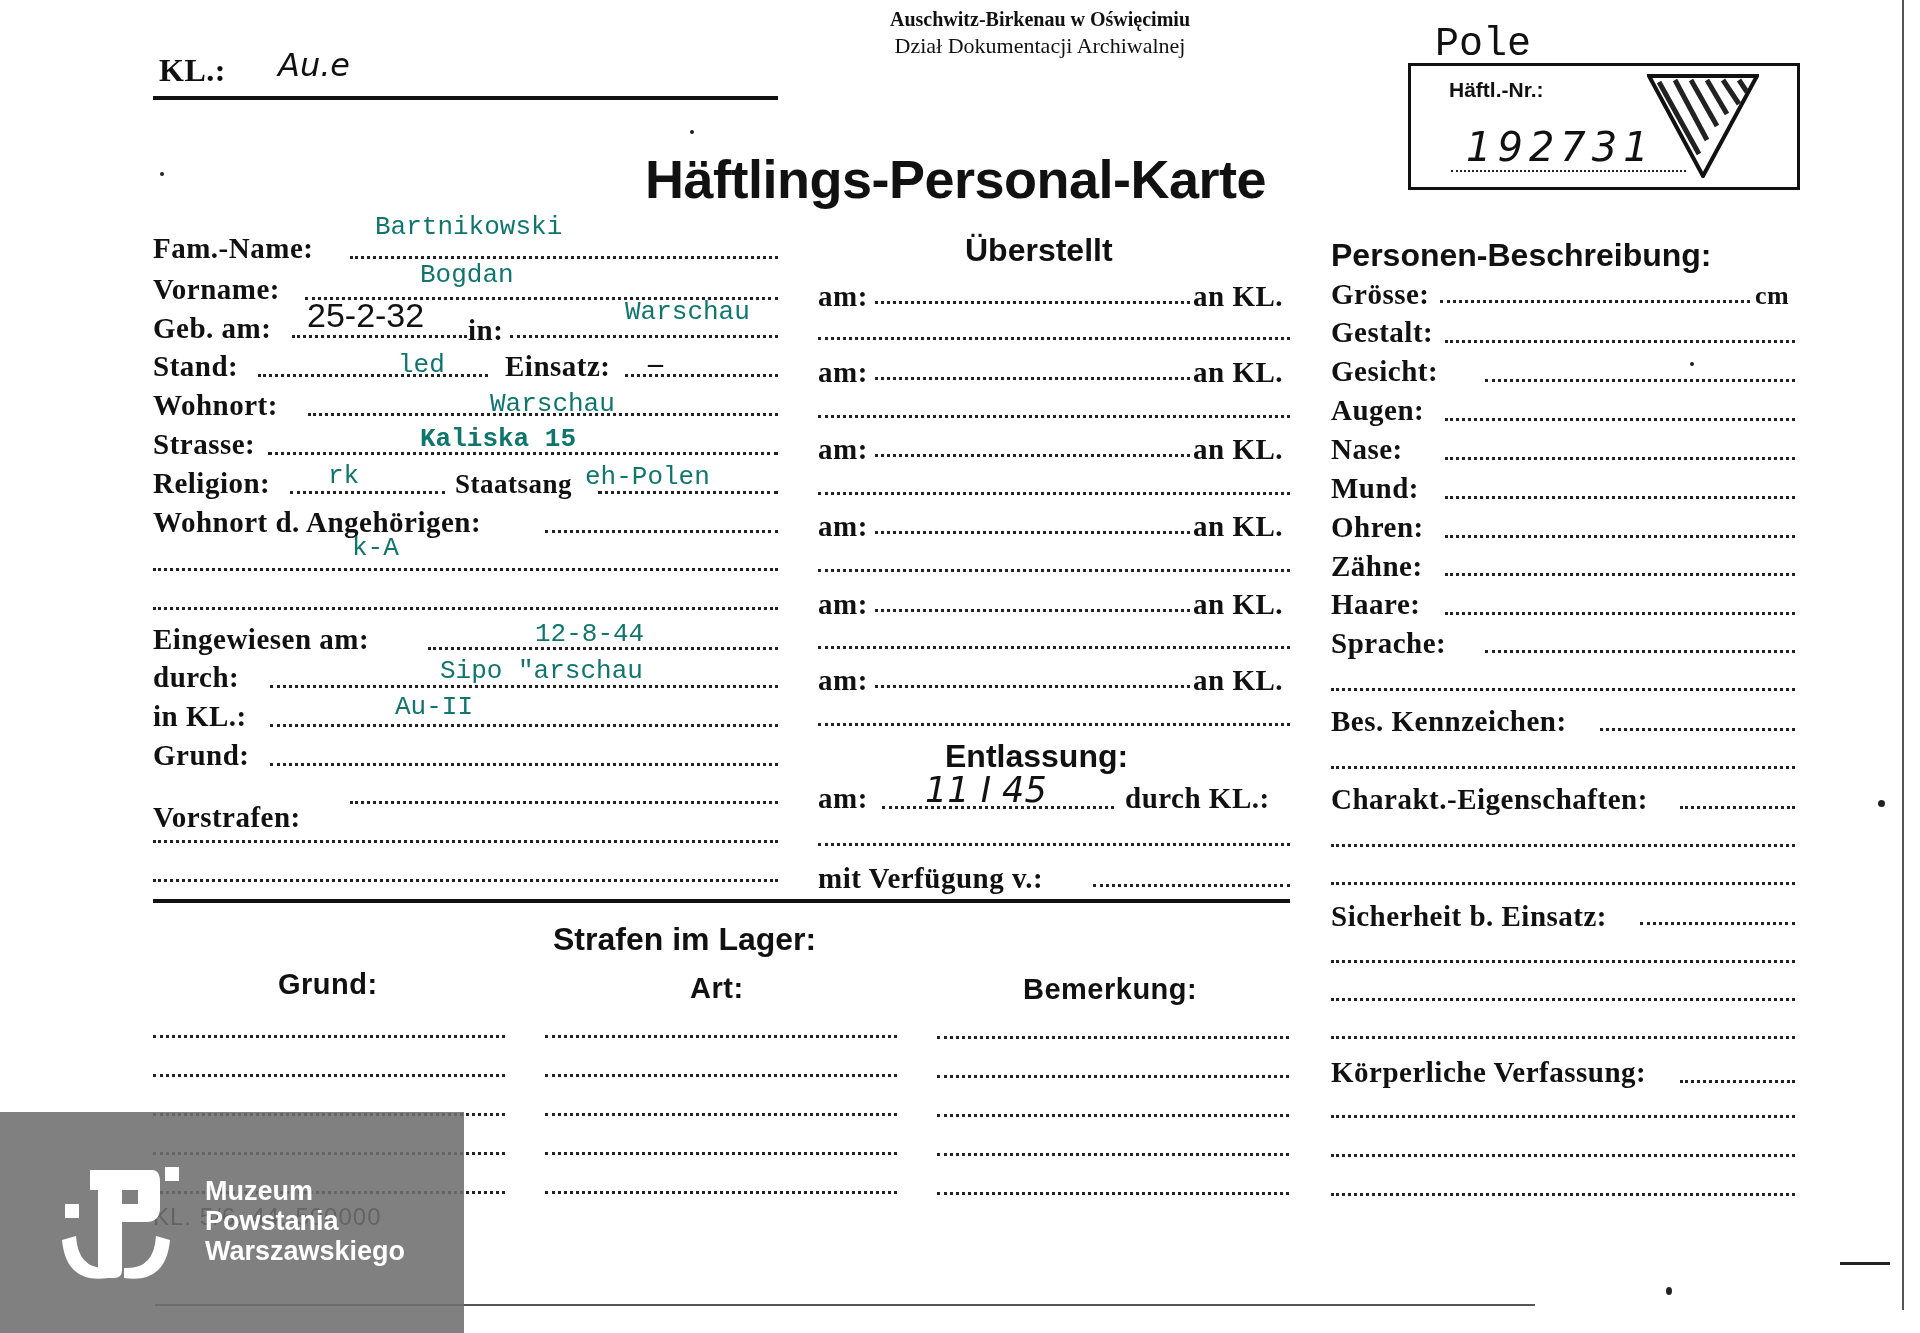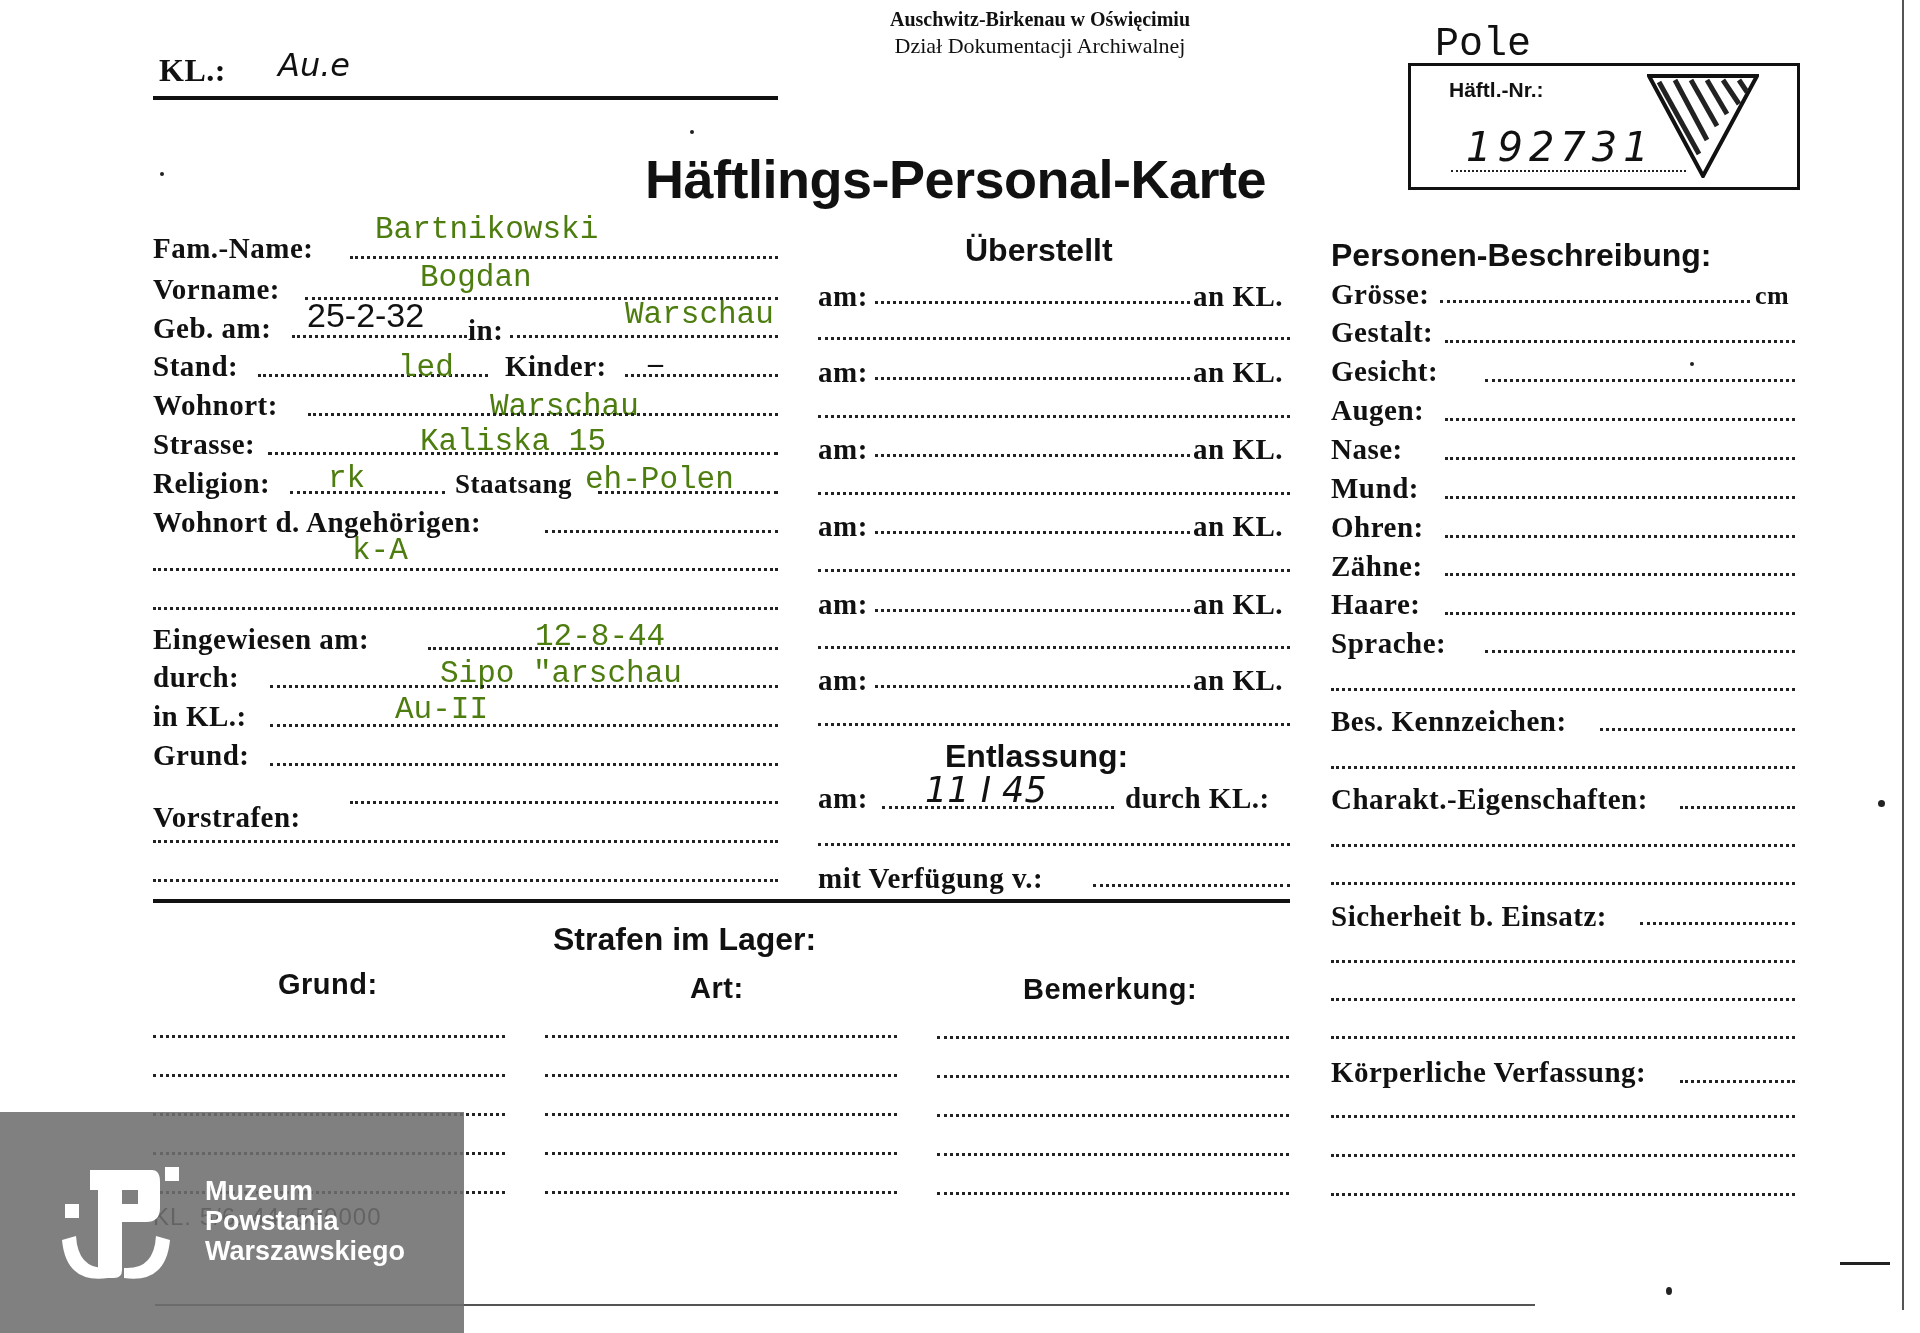--- a/index.html
+++ b/index.html
@@ -6,21 +6,21 @@
     body {
       width:1920px; height:1333px; position:relative; overflow:hidden;
       background:#ffffff; color:#111;
       font-family: "Liberation Serif", "DejaVu Serif", serif;
     }
     .abs { position:absolute; }
     .serif { font-family:"Liberation Serif","DejaVu Serif",serif; font-weight:bold; }
     .sans { font-family:"Liberation Sans","DejaVu Sans",sans-serif; font-weight:bold; }
     .mono { font-family:"Liberation Mono","DejaVu Sans Mono",monospace; }
     .lbl { font-size:29px; letter-spacing:0.5px; white-space:nowrap; }
-    .typed { font-size:31px; white-space:nowrap; color:#4d7c0f; }
+    .typed { font-size:26px; white-space:nowrap; color:#0f766e; }
     .hand { font-family:"DejaVu Sans",sans-serif; font-style:italic; font-size:35px; white-space:nowrap; }
     .dl { position:absolute; height:0; border-bottom:3px dotted #222; }
     .sl { position:absolute; height:0; border-bottom:3px solid #111; }
     .hdr { font-size:32px; white-space:nowrap; }
     .stamp { text-align:center; white-space:nowrap; }
     .badge-box { position:absolute; border:3px solid #111; }
     .overlay {
       position:absolute; left:0; top:1112px; width:464px; height:221px;
       background:rgba(110,110,110,0.88);
     }
@@ -71,30 +71,30 @@
 <span class="abs serif lbl" style="left:153px;top:312px;">Geb. am:</span>
 <span class="abs sans" style="left:307px;top:296px;font-size:34px;font-weight:normal;">25-2-32</span>
 <div class="dl" style="left:292px;top:335px;width:175px;"></div>
 <span class="abs serif lbl" style="left:468px;top:314px;">in:</span>
 <span class="abs mono typed" style="left:625px;top:297px;">Warschau</span>
 <div class="dl" style="left:510px;top:335px;width:268px;"></div>
 
 <span class="abs serif lbl" style="left:153px;top:350px;">Stand:</span>
 <div class="dl" style="left:258px;top:374px;width:230px;"></div>
 <span class="abs mono typed" style="left:398px;top:350px;">led</span>
-<span class="abs serif lbl" style="left:505px;top:350px;">Kinder:</span>
+<span class="abs serif lbl" style="left:505px;top:350px;">Einsatz:</span>
 <span class="abs serif" style="left:648px;top:346px;font-size:30px;">–</span>
 <div class="dl" style="left:625px;top:374px;width:153px;"></div>
 
 <span class="abs serif lbl" style="left:153px;top:389px;">Wohnort:</span>
 <span class="abs mono typed" style="left:490px;top:389px;">Warschau</span>
 <div class="dl" style="left:308px;top:413px;width:470px;"></div>
 
 <span class="abs serif lbl" style="left:153px;top:428px;">Strasse:</span>
-<span class="abs mono typed" style="left:420px;top:424px;">Kaliska 15</span>
+<span class="abs mono typed" style="left:420px;top:424px;font-weight:bold;">Kaliska 15</span>
 <div class="dl" style="left:268px;top:452px;width:510px;"></div>
 
 <span class="abs serif lbl" style="left:153px;top:467px;">Religion:</span>
 <span class="abs mono typed" style="left:328px;top:461px;">rk</span>
 <div class="dl" style="left:290px;top:491px;width:155px;"></div>
 <span class="abs serif lbl" style="left:455px;top:469px;font-size:27px;">Staatsang</span>
 <span class="abs mono typed" style="left:585px;top:462px;">eh-Polen</span>
 <div class="dl" style="left:598px;top:491px;width:180px;"></div>
 
 <span class="abs serif lbl" style="left:153px;top:506px;">Wohnort d. Angehörigen:</span>

